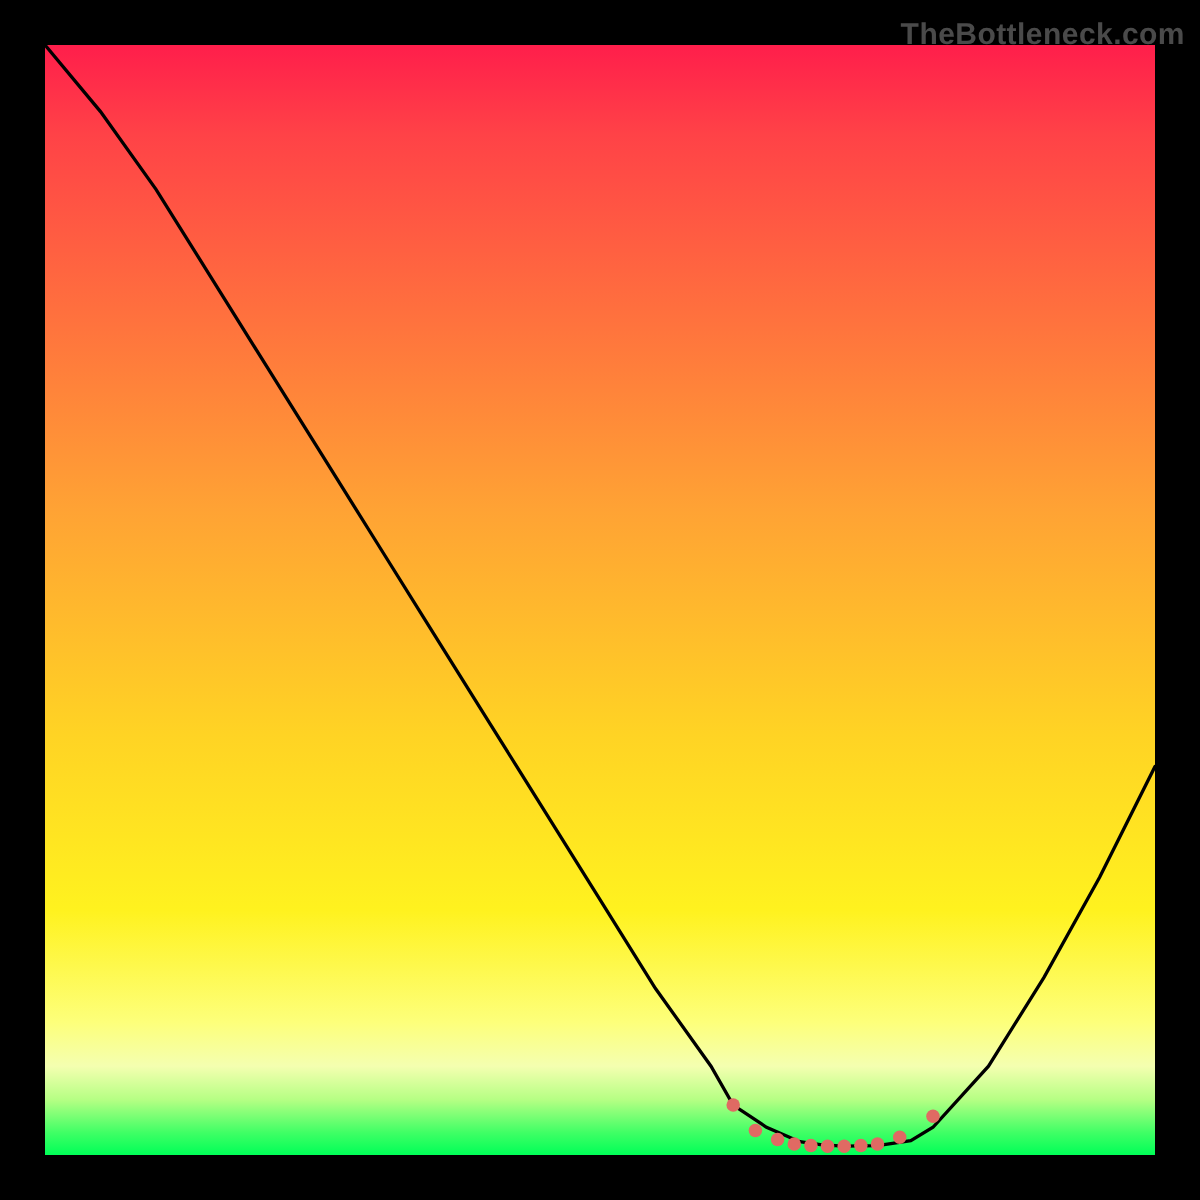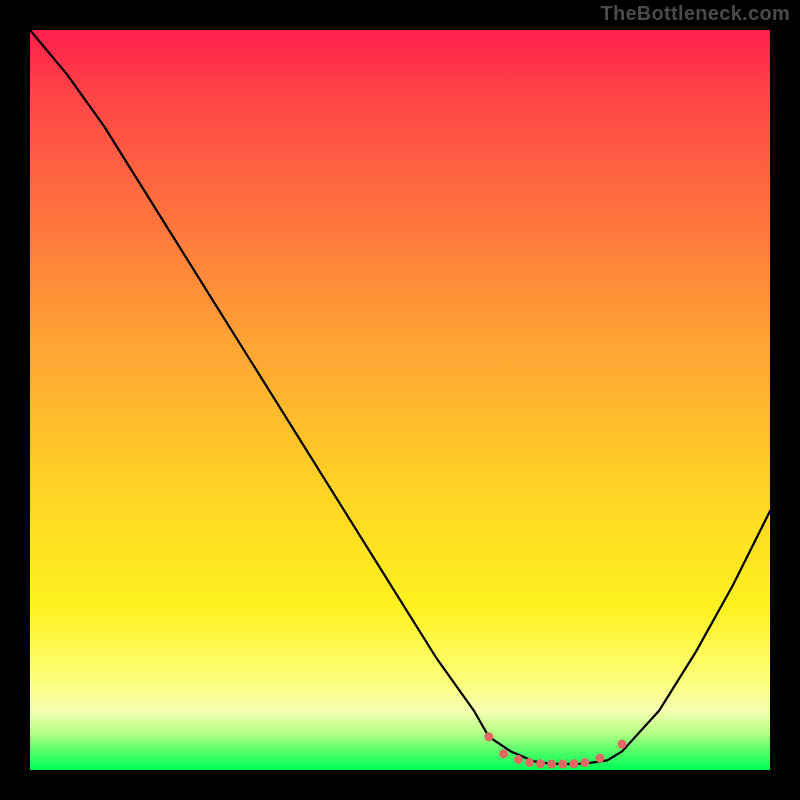--- a/index.html
+++ b/index.html
@@ -12,21 +12,21 @@
     font-family: Arial, Helvetica, sans-serif;
   }
   .frame {
     position: relative;
     width: 800px;
     height: 800px;
     background: #000;
   }
   .watermark {
     position: absolute;
-    top: 2px;
+    top: 12px;
     right: 10px;
     color: #4a4a4a;
     font-size: 20px;
     font-weight: 600;
     letter-spacing: 0.3px;
     user-select: none;
     z-index: 10;
   }
   .plot {
     position: absolute;

